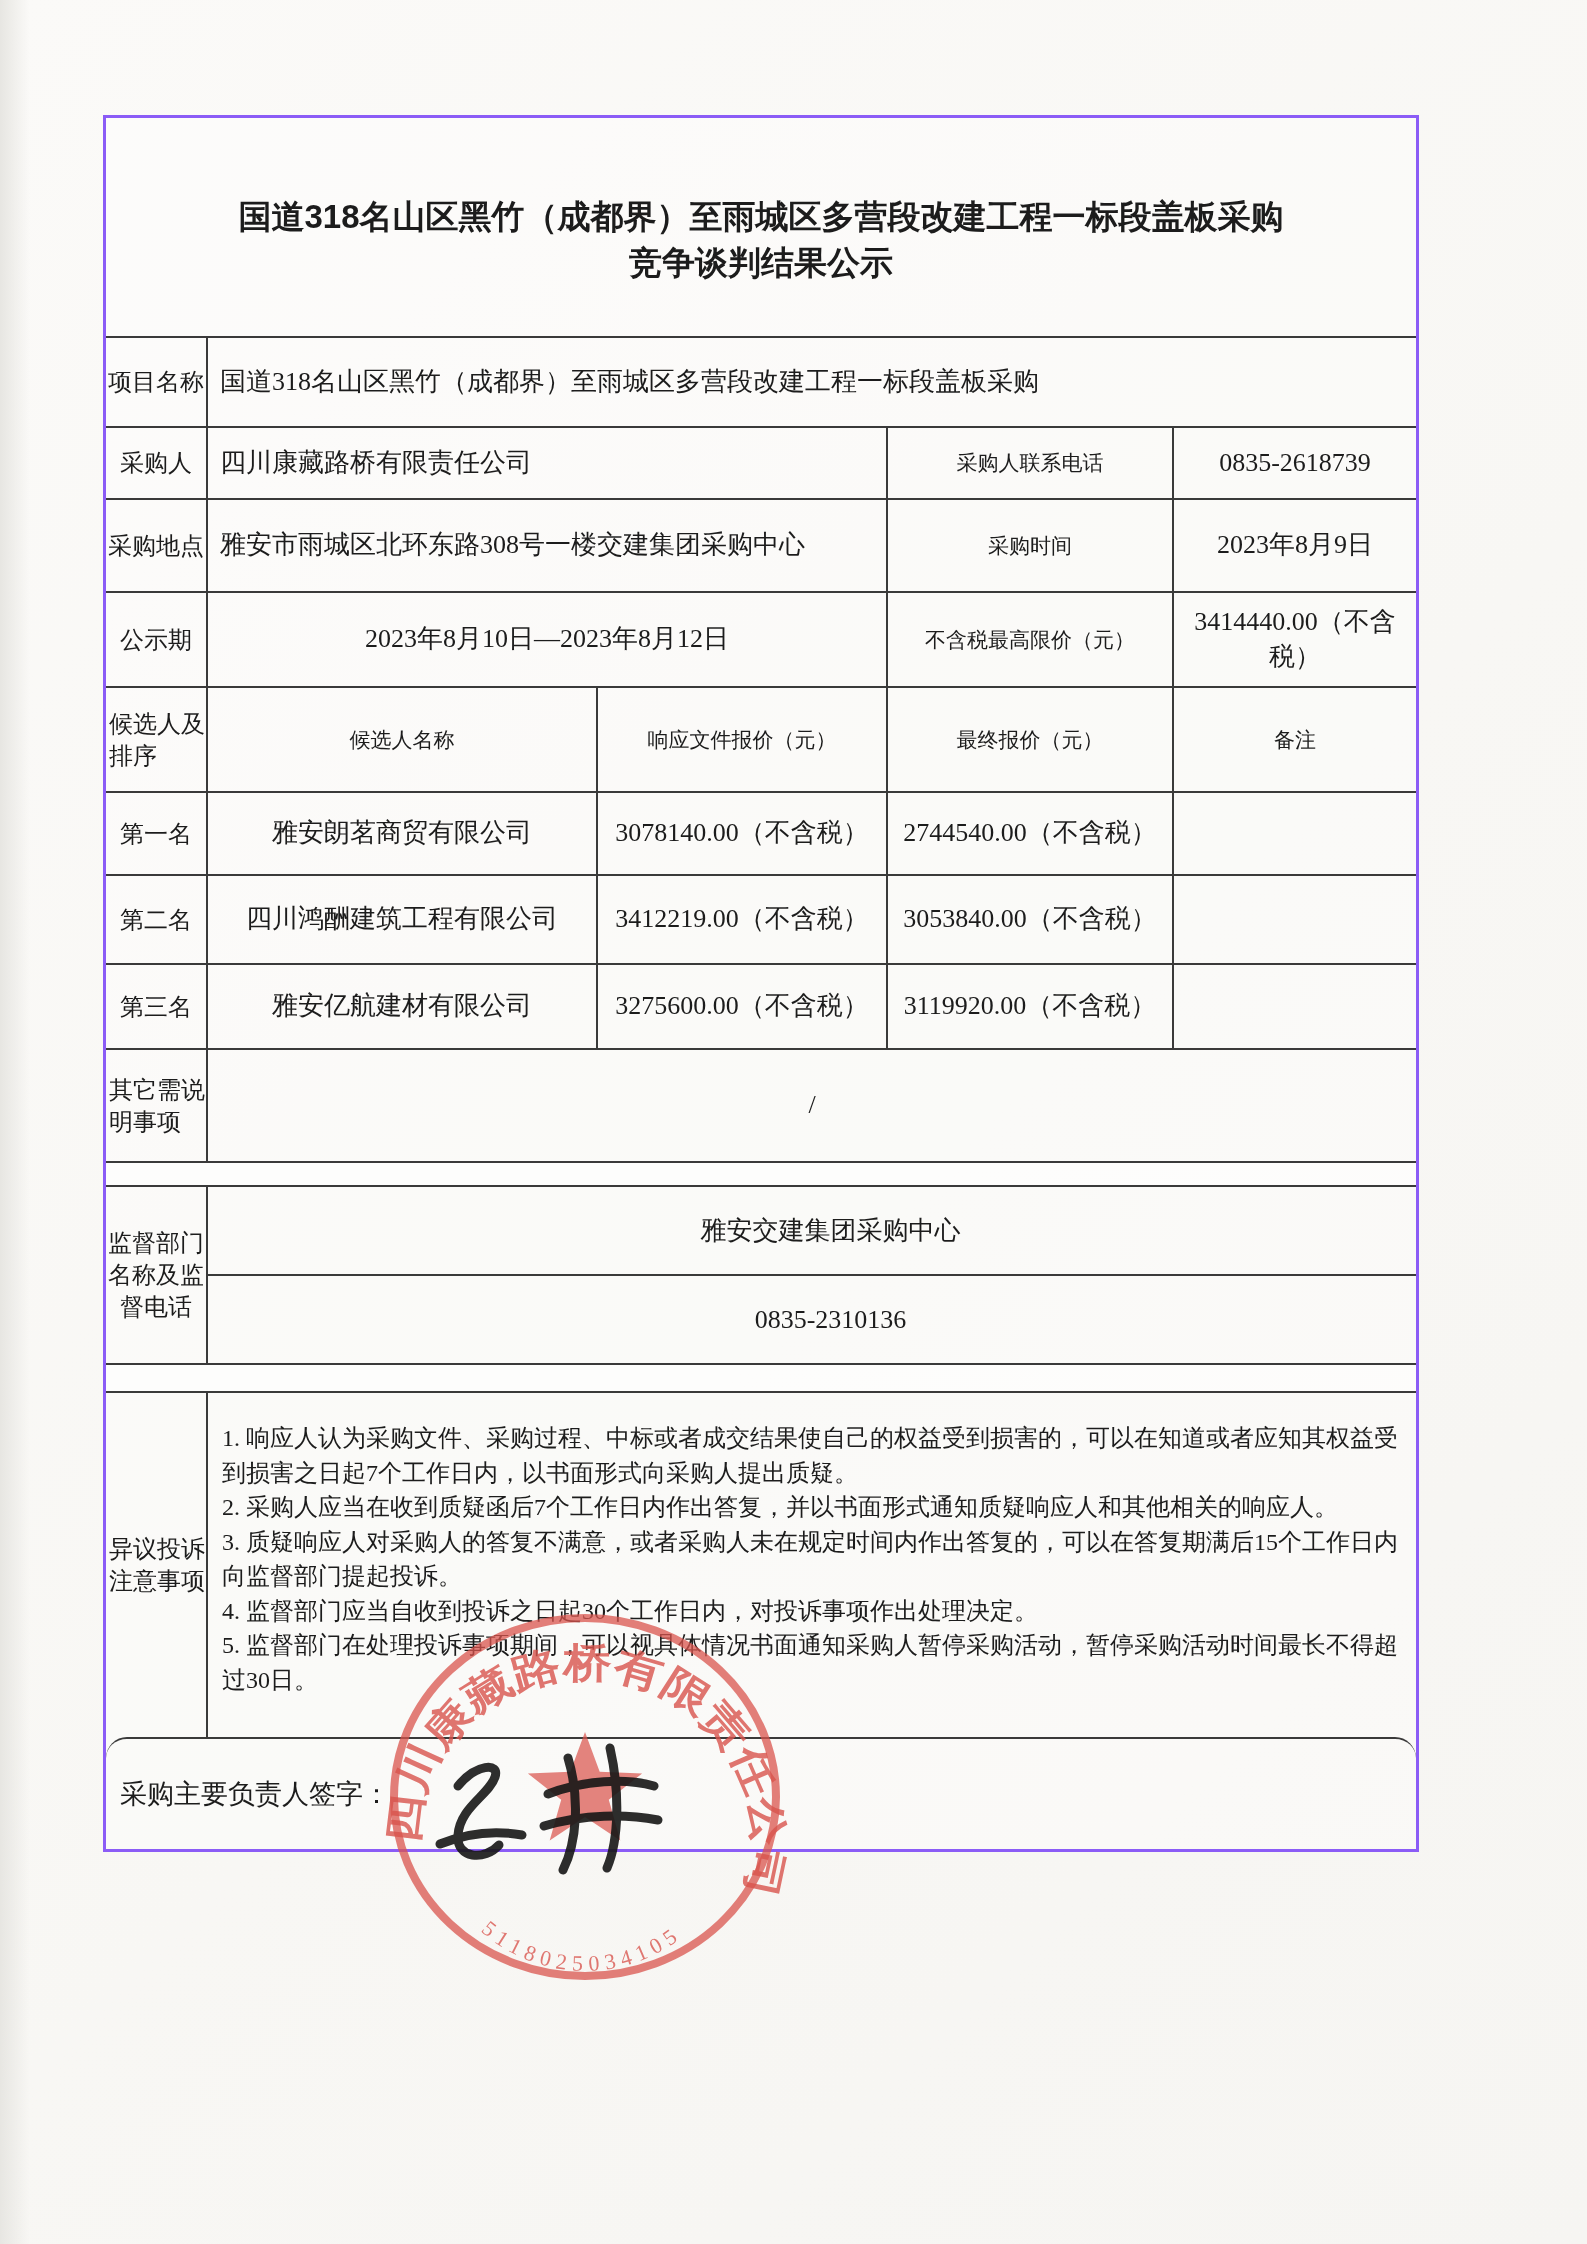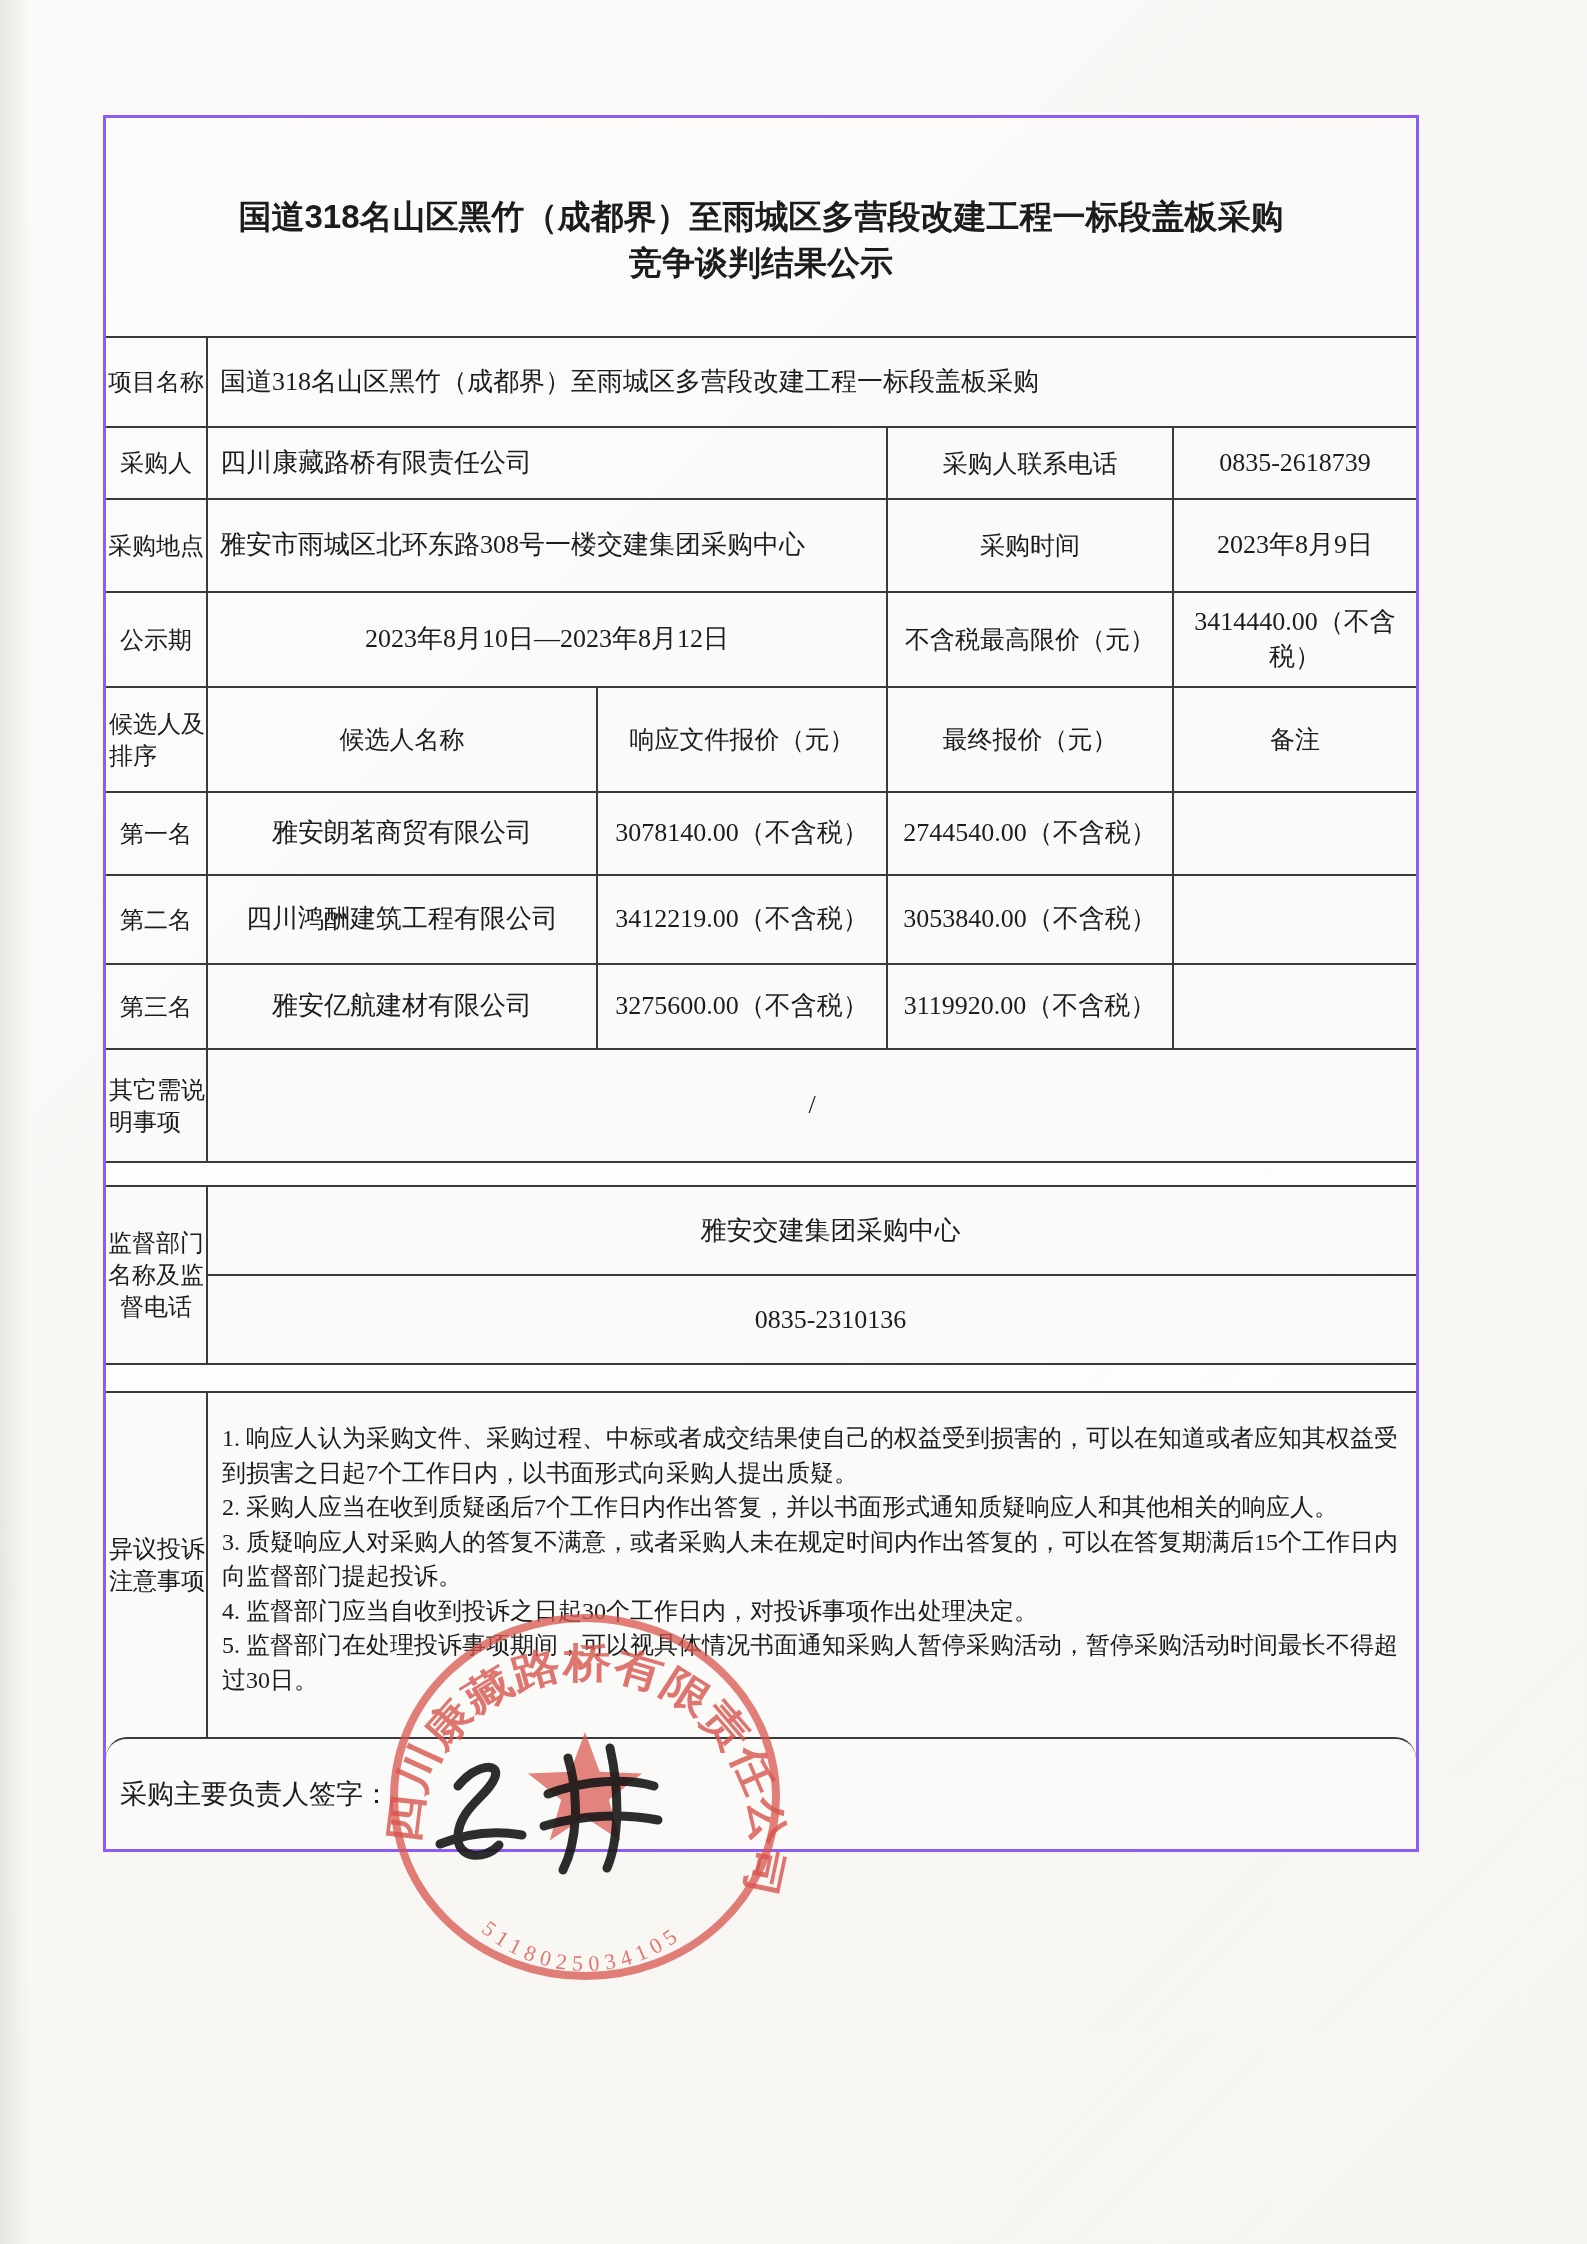--- a/index.html
+++ b/index.html
@@ -26,21 +26,21 @@
   .label-left{text-align:left;justify-content:flex-start;padding-left:3px;}
   .w2{width:390px;flex:none;}
   .w3{width:290px;flex:none;}
   .w4{width:286px;flex:none;}
   .w5{flex:1;}
   .wmid{width:680px;flex:none;}
   .serif{font-family:"Liberation Serif","DejaVu Serif",serif;font-size:26px;}
   .leftal{justify-content:flex-start;text-align:left;padding-left:12px;}
   .title-row{height:218px;align-items:center;justify-content:center;}
   .title-text{font-size:33px;font-weight:bold;text-align:center;line-height:46px;padding-top:26px;width:100%;}
-  .hdr{font-size:25px;}
+  .hdr{font-size:21px;}
   .r-h90{height:90px;} .r-h72{height:72px;} .r-h93{height:93px;} .r-h95{height:95px;}
   .r-h105{height:105px;} .r-h64{height:83px;} .r-h77{height:89px;} .r-h85{height:85px;}
   .r-h113{height:113px;} .r-h112{height:112px;}
   .gap-row{height:24px;background:rgba(255,255,255,.5);}
   .gap-row2{height:28px;background:rgba(255,255,255,.5);}
   .sup-row{height:178px;}
   .sup-right{flex:1;display:flex;flex-direction:column;border-left:2px solid #3a3a3a;}
   .sup-sub{flex:1;display:flex;align-items:center;justify-content:center;padding-left:37px;}
   .sup-sub + .sup-sub{border-top:2px solid #3a3a3a;}
   .obj-row{height:346px;}

